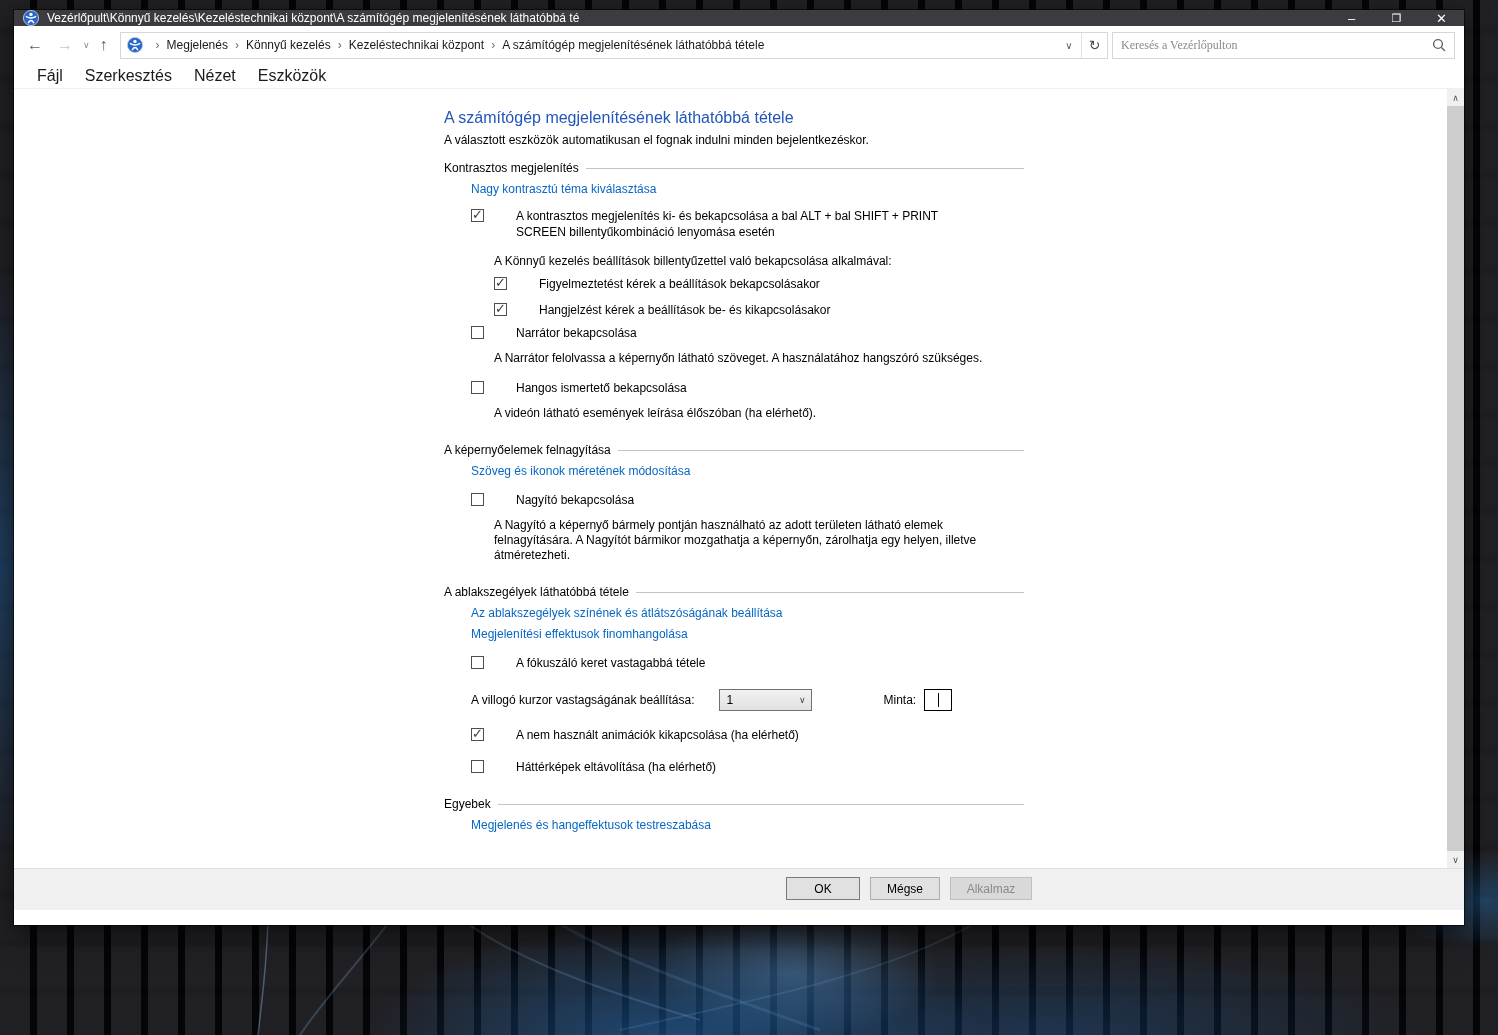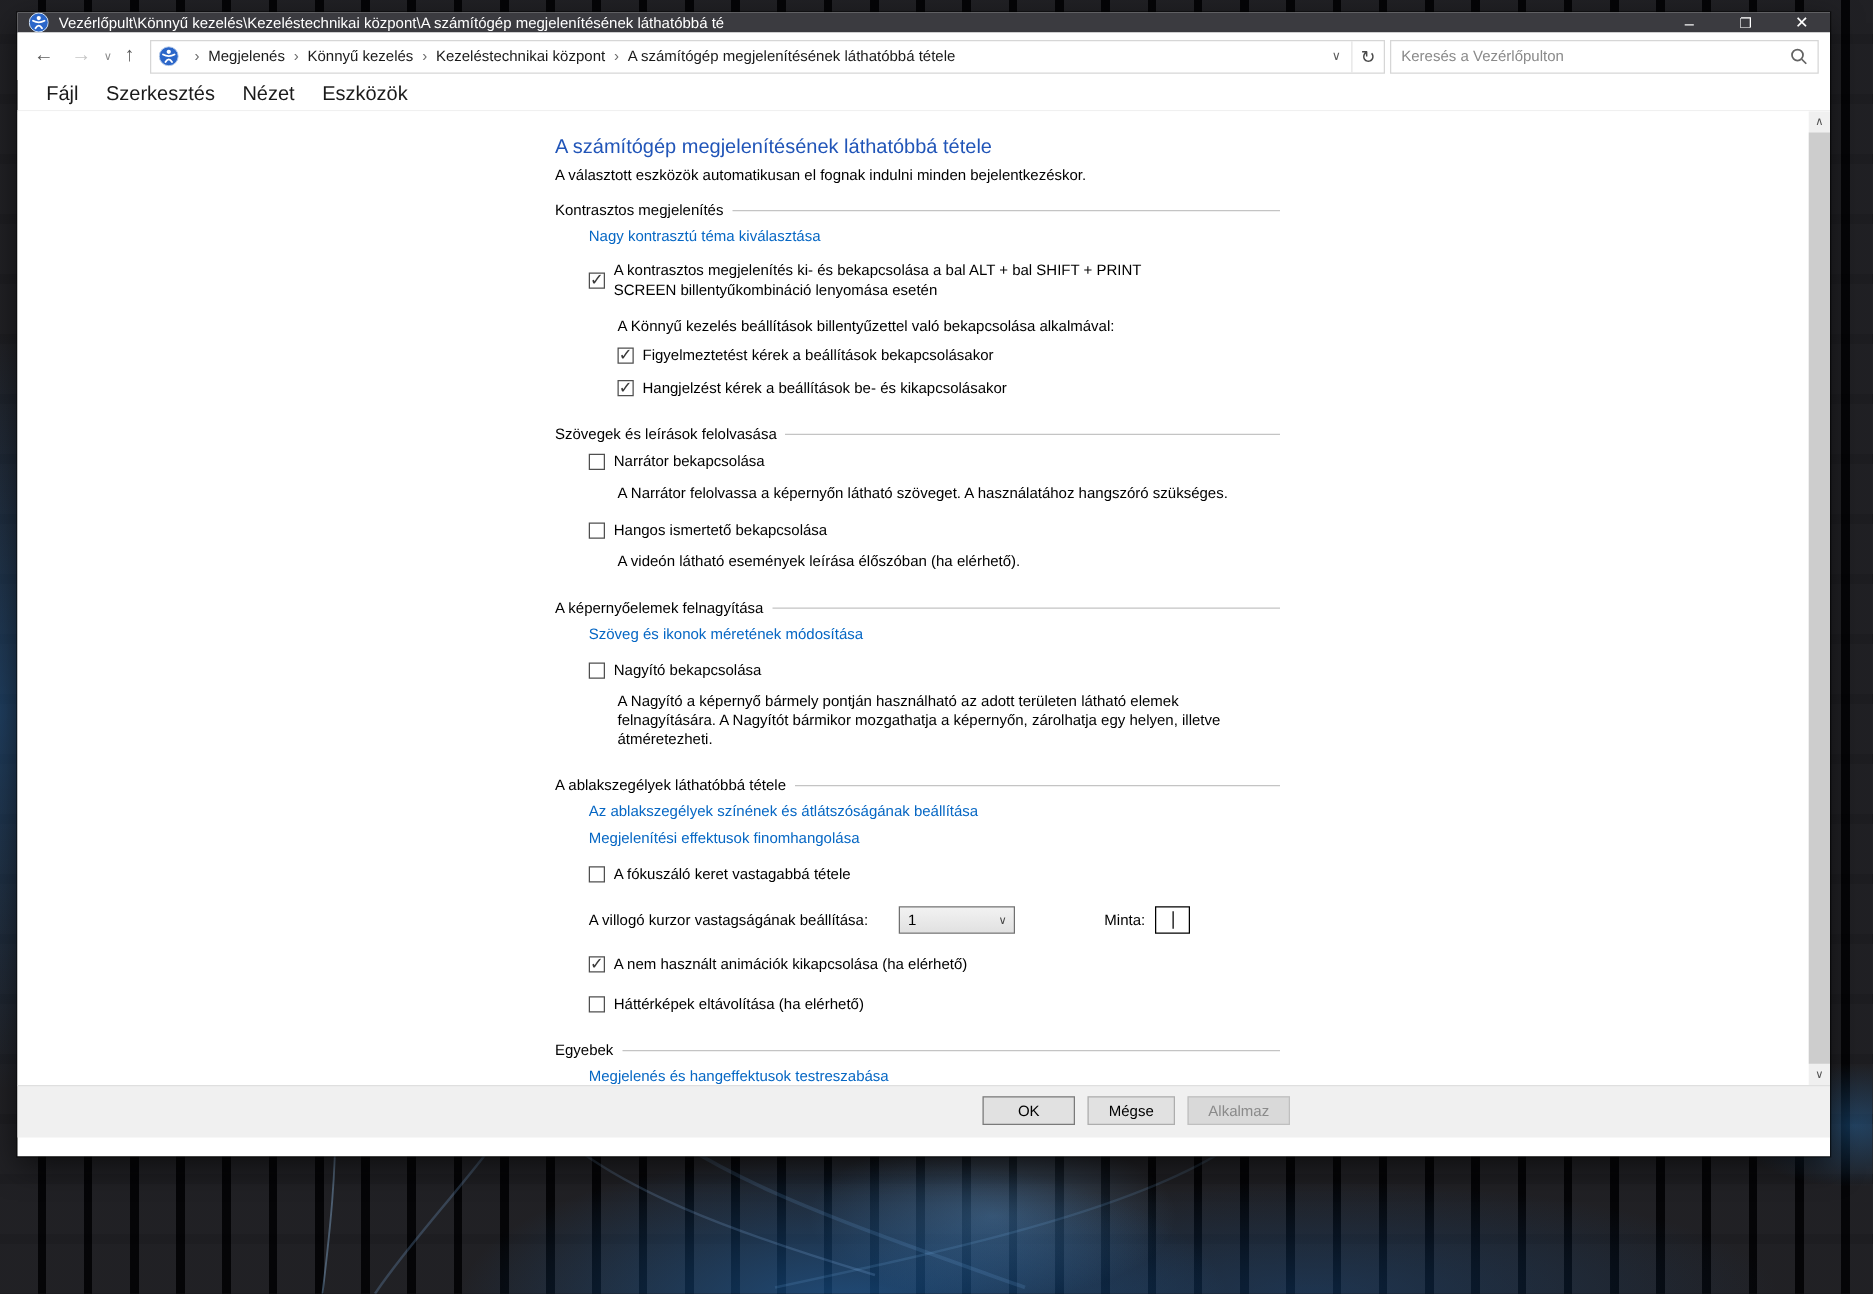--- a/index.html
+++ b/index.html
@@ -43,21 +43,21 @@
   .addressbox .crumb-icon { width:16px; height:16px; margin:0 6px 0 6px; flex:0 0 auto; }
   .crumb-sep { color:#6d6d6d; font-size:12px; padding:0 7px; }
   .crumb { font-size:12px; color:#1a1a1a; white-space:nowrap; }
   .addr-right { margin-left:auto; display:flex; align-items:center; height:100%; }
   .addr-dd { width:24px; text-align:center; font-size:10px; color:#5c5c5c; }
   .addr-refresh { width:26px; height:100%; display:flex; align-items:center; justify-content:center;
                   font-size:14px; color:#4a4a4a; border-left:1px solid #e3e3e3; }
   .searchbox { width:343px; height:27px; border:1px solid #d6d6d6; display:flex; align-items:center;
                padding:0 8px; }
   .searchbox input { border:none; outline:none; flex:1; font-size:12px;
-                     font-family:Liberation Sans, sans-serif; color:#8b5cf6; }
+                     font-family:Liberation Serif, serif; color:#8b5cf6; }
   .searchbox input::placeholder { color:#8a8a8a; }
 
   
   .menubar { height:25px; display:flex; align-items:center; padding-left:12px;
              border-bottom:1px solid #f0f0f0; }
   .menu-item { font-size:16px; color:#1a1a1a; padding:0 11px; }
 
   
   .content { position:relative; height:779px; background:#fff; overflow:hidden; }
   .scrollbar { position:absolute; right:0; top:0; bottom:0; width:17px; background:#f0f0f0; }
@@ -71,21 +71,21 @@
   .subtitle { margin-top:5px; }
 
   .sec-head { display:flex; align-items:center; margin-top:22px; }
   .sec-head.first { margin-top:14px; }
   .sec-head .rule { flex:1; height:1px; background:#c4c4c4; margin-left:7px; }
 
   .link { display:block; color:#0667c4; text-decoration:none; margin-top:7px; cursor:pointer; }
   .ind1 { margin-left:27px; }
   .ind2 { margin-left:50px; }
 
-  .cb-row { display:flex; align-items:center; margin-top:7px; cursor:default; }
+  .cb-row { display:flex; align-items:flex-start; margin-top:7px; cursor:default;gap:25px; }
   .cb { width:13px; height:13px; border:1px solid #4f4f4f; background:#fff; flex:0 0 auto;
         margin:1px 7px 0 0; position:relative; }
   .cb.checked::after { content:"✓"; position:absolute; left:0px; top:-3px; font-size:13px; color:#3a3a3a; }
   .cb-label { line-height:16px; }
   .w450 { max-width:452px; }
   .plain { margin-top:7px; line-height:15px; }
   .desc { max-width:537px; }
   .mt10 { margin-top:10px; } .mt12 { margin-top:12px; } .mt14 { margin-top:14px; } .mt16 { margin-top:16px; }
 
   .cursor-row { display:flex; align-items:center; margin-top:18px; }
@@ -214,24 +214,20 @@
             <span class="cb checked"></span>
             <span class="cb-label">Figyelmeztetést kérek a beállítások bekapcsolásakor</span>
           </label>
           <label class="cb-row ind2 mt10">
             <span class="cb checked"></span>
             <span class="cb-label">Hangjelzést kérek a beállítások be- és kikapcsolásakor</span>
           </label>
         </div>
 
         <div>
-          <div class="sec-head">
-            <span>Szövegek és leírások felolvasása</span>
-            <span class="rule"></span>
-          </div>
           <label class="cb-row ind1">
             <span class="cb"></span>
             <span class="cb-label">Narrátor bekapcsolása</span>
           </label>
           <div class="plain ind2 desc mt10">A Narrátor felolvassa a képernyőn látható szöveget. A használatához hangszóró szükséges.</div>
           <label class="cb-row ind1 mt14">
             <span class="cb"></span>
             <span class="cb-label">Hangos ismertető bekapcsolása</span>
           </label>
           <div class="plain ind2 desc mt10">A videón látható események leírása élőszóban (ha elérhető).</div>

